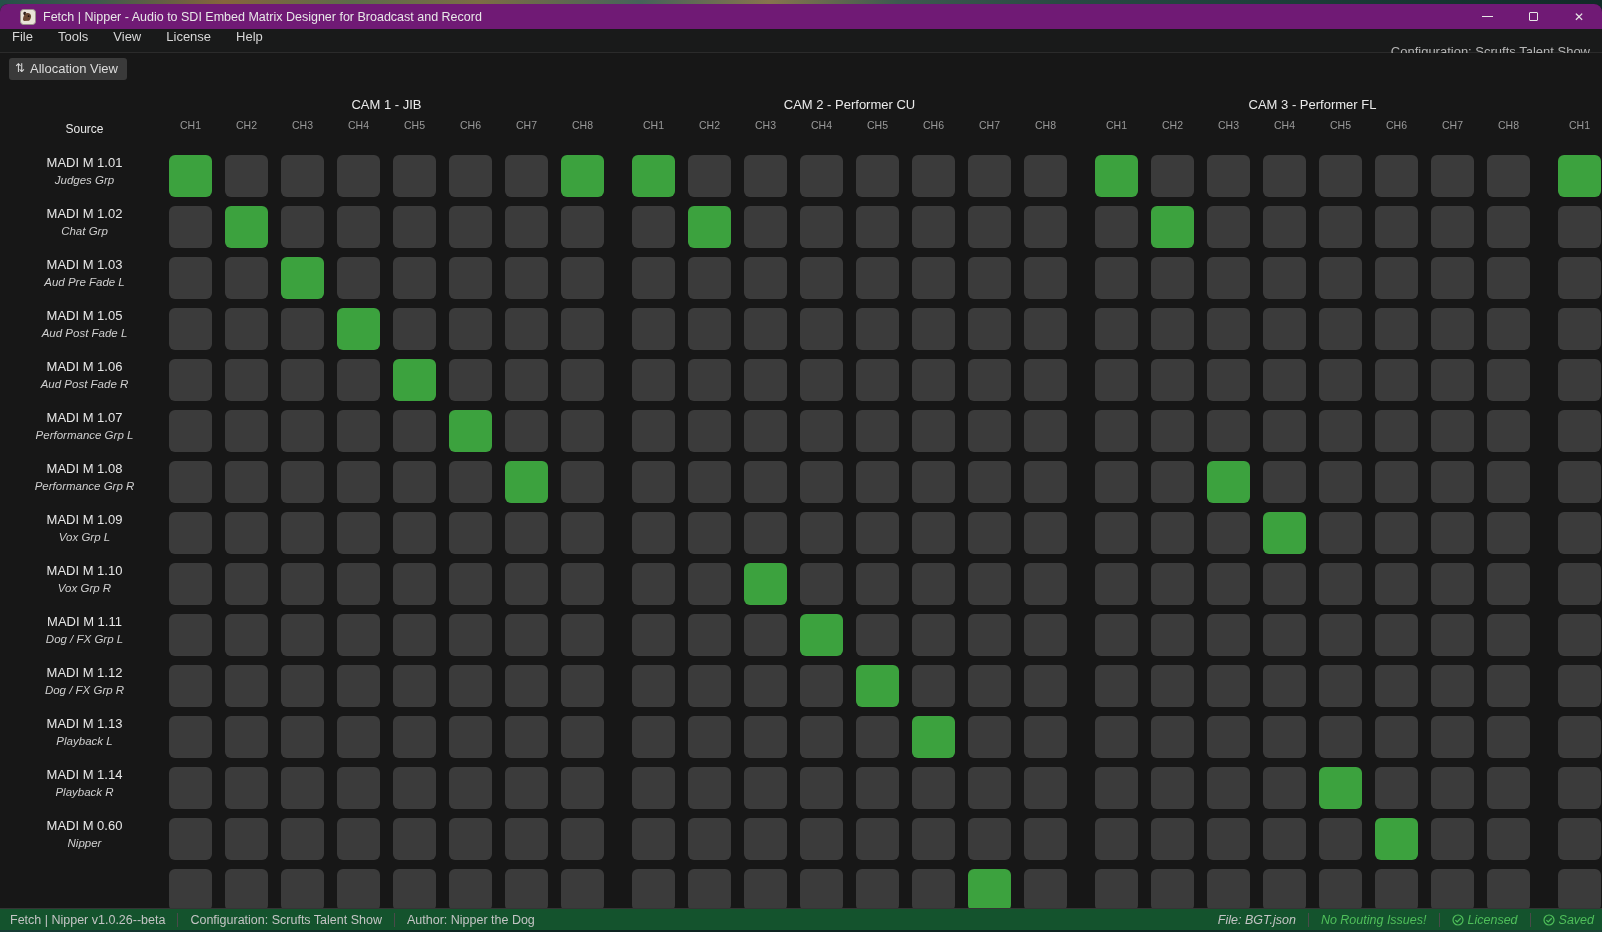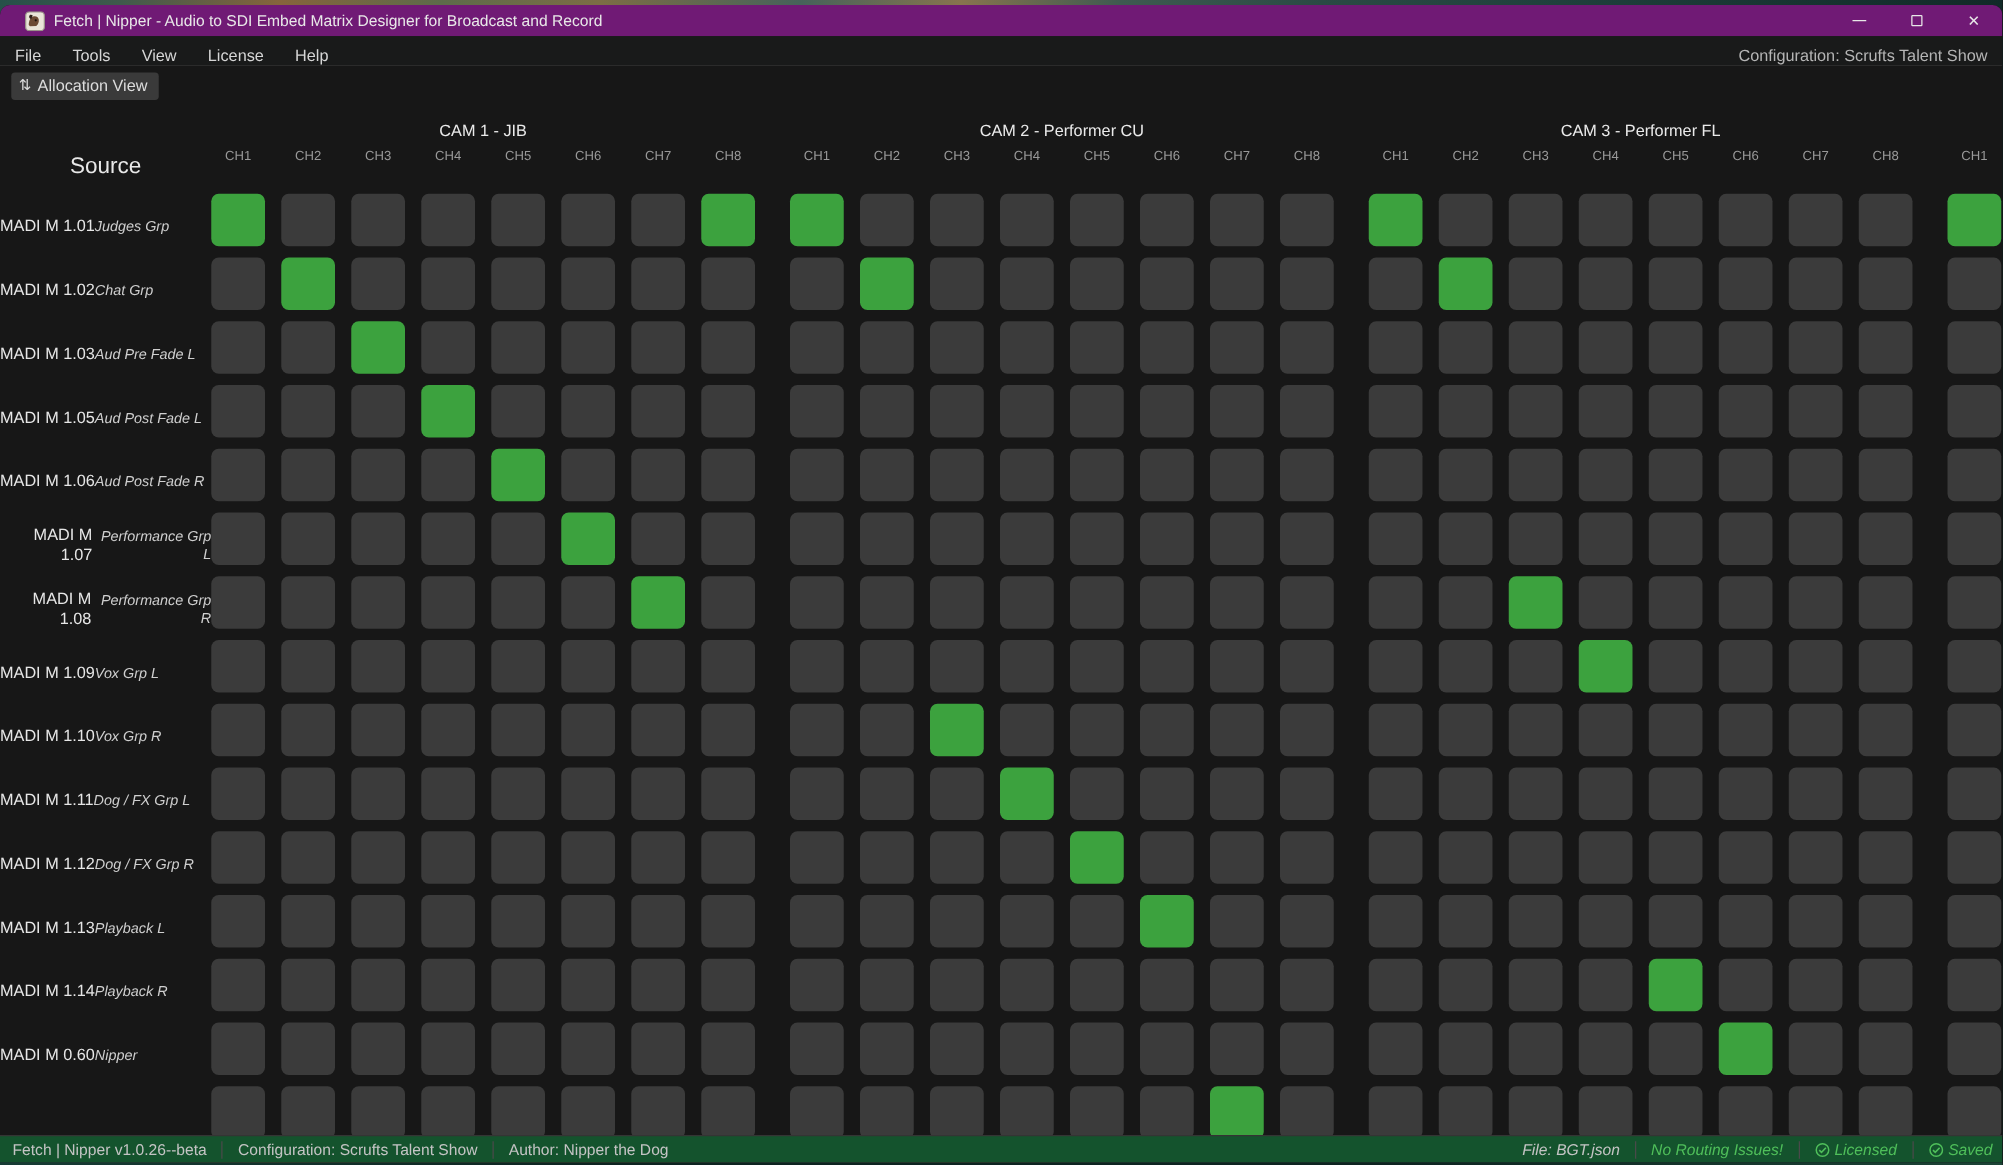--- a/index.html
+++ b/index.html
@@ -27,41 +27,41 @@
   .app-icon { width:16px; height:16px; margin-right:7px; flex-shrink:0; }
   .title-text { color:#e8e8e8; font-size:12.5px; white-space:nowrap; }
   .win-controls { margin-left:auto; display:flex; height:100%; }
   .win-btn { width:46px; height:100%; display:flex; align-items:center; justify-content:center; cursor:pointer; }
   .glyph-min { width:11px; height:1px; background:#e8e8e8; display:block; }
   .glyph-max { width:9px; height:9px; border:1px solid #e8e8e8; border-radius:1px; display:block; }
   .glyph-close { color:#e8e8e8; font-size:12px; line-height:1; }
   
   .menubar {
     height:24px; background:#191a1a; border-bottom:1px solid #2b2b2b;
-    display:flex; align-items:flex-end; padding:0 12px; flex-shrink:0;
+    display:flex; align-items:flex-start; padding:0 12px; flex-shrink:0;flex-direction:column;
   }
   .menu-items { display:flex; gap:25px; }
   .menu-item { color:#d6d6d6; font-size:13px; cursor:pointer; }
   .config-label { margin-left:auto; color:#b5b5b5; font-size:13px; }
   
   .toolbar { height:31px; display:flex; align-items:center; padding-left:9px; flex-shrink:0; background:#171717; }
   .alloc-btn {
     display:flex; align-items:center; gap:5px;
     background:#3a3a3a; color:#dcdcdc; font-size:13px;
     padding:3px 9px 4px 6px; border-radius:3px; cursor:pointer;
     font-family:"Liberation Sans", sans-serif;
   }
   .alloc-icon { font-family:"DejaVu Sans", sans-serif; font-size:12px; color:#dcdcdc; }
   
   .matrix-wrap { height:824px; overflow:hidden; position:relative; background:#171717; flex-shrink:0; }
   .matrix { display:flex; position:absolute; top:0; left:0; }
   .source-col { width:169px; flex-shrink:0; display:flex; flex-direction:column; }
-  .source-header { margin-top:38px; height:16px; text-align:center; color:#e8e8e8; font-size:18px; }
+  .source-header { margin-top:38px; height:16px; text-align:center; color:#e8e8e8; font-size:12px; }
   .source-rows { margin-top:17px; }
-  .source-row { height:51px; display:flex; flex-direction:row; align-items:center;text-align:right; }
+  .source-row { height:51px; display:flex; flex-direction:column; align-items:center; }
   .src-name { font-size:13px; color:#e6e6e6; line-height:16px; }
   .src-desc { font-size:11.5px; color:#cfcfcf; font-style:italic; line-height:14px; margin-top:2px; }
   .groups { display:flex; column-gap:28px; }
   .group { display:flex; flex-direction:column; }
   .group-label { height:16px; margin-top:13px; text-align:center; color:#eaeaea; font-size:13px; white-space:nowrap; }
   .ch-row { display:flex; column-gap:13px; margin-top:6px; height:12px; }
   .ch-label { width:43px; text-align:center; color:#999999; font-size:10.5px; line-height:12px; }
   .cells { display:grid; gap:9px 13px; margin-top:24px; }
   .cell { width:43px; height:42px; border-radius:6px; background:#3b3b3b; cursor:pointer; }
   .cell.on { background:#3ca23e; }

